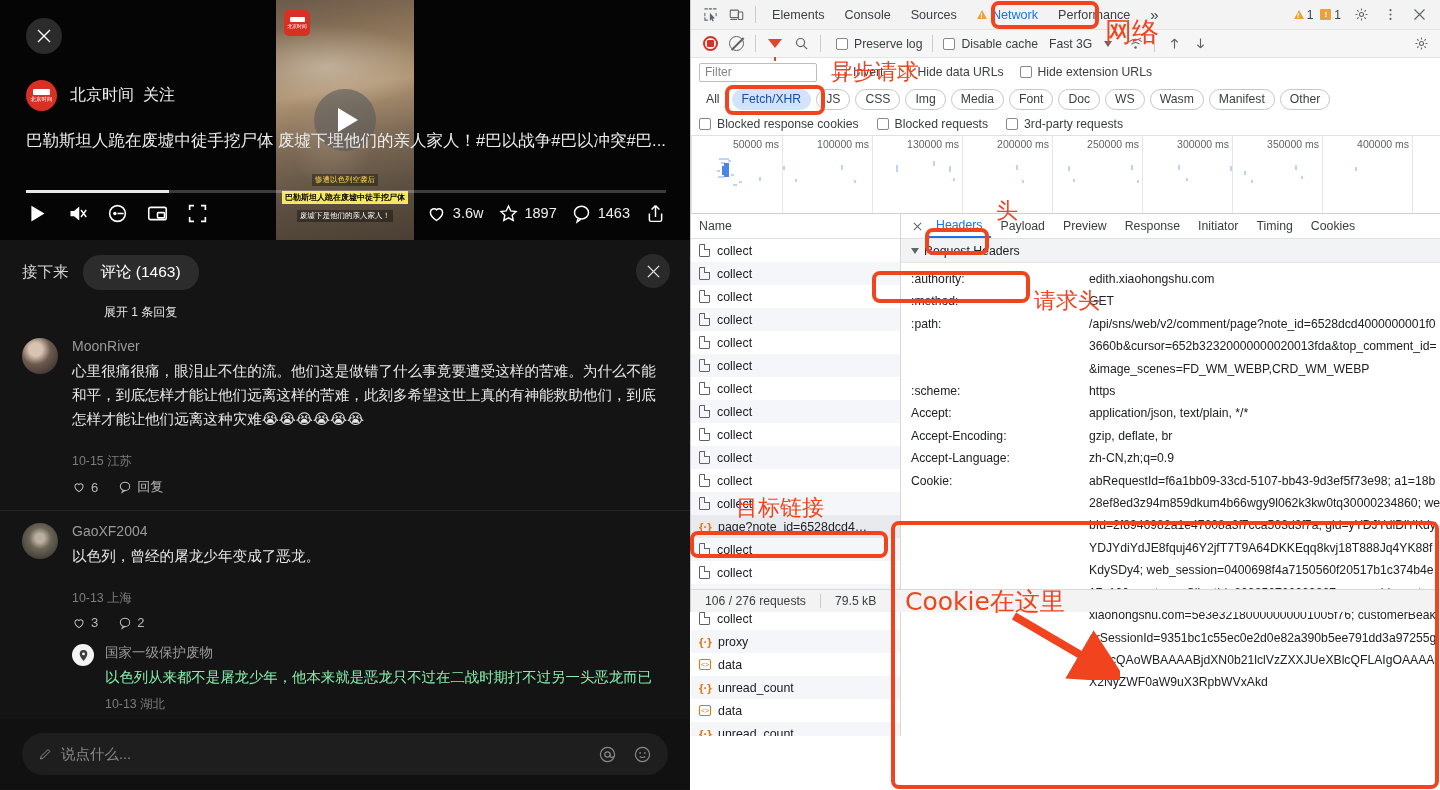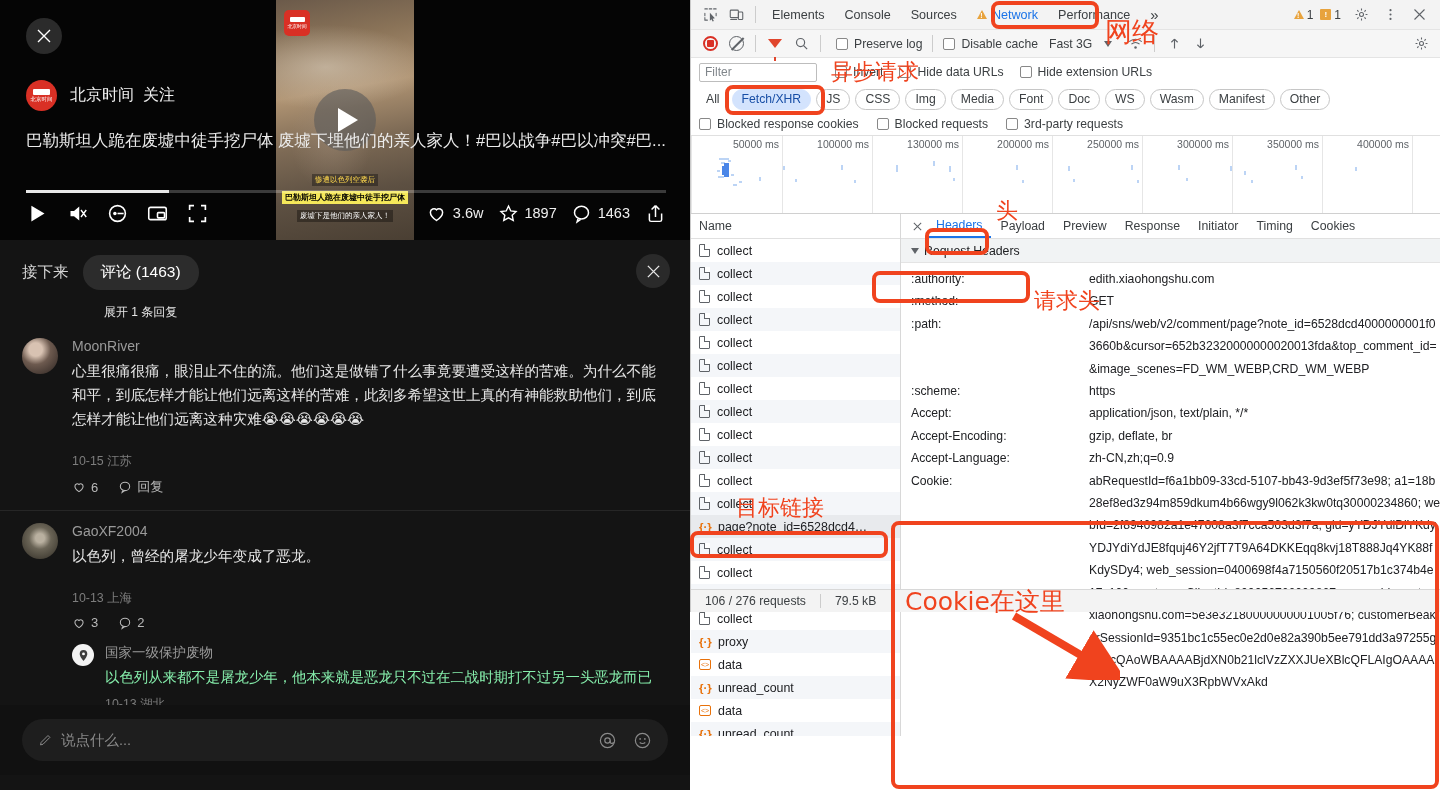--- a/index.html
+++ b/index.html
@@ -122,21 +122,21 @@
   .act svg { width:14px; height:14px; }
   .reply-block { display:flex; margin-top:14px; }
   .reply-av { width:22px; height:22px; border-radius:50%; background:#f3f3f3; flex:none; margin-right:11px; display:flex; align-items:center; justify-content:center;}
   .reply-av svg { width:13px; height:13px; }
   .reply-user { color:#9a9a9a; font-size:13.5px; margin-bottom:4px;}
   .reply-text { color:#86efac; font-size:14.4px; line-height:22px; }
   .reply-meta { color:#7d7d7d; font-size:12.4px; margin-top:8px; }
   .divider { height:1px; background:#262626; margin:14px 0 0 0; }
 
   .composer {
-    position:absolute; left:0; bottom:15px; width:690px; height:70px;
+    position:absolute; left:0; bottom:1px; width:690px; height:70px;
     background:#111; display:flex; align-items:center; padding:0 22px;
   }
   .composer-box {
     flex:1; height:42px; background:#1e1e1e; border-radius:21px;
     display:flex; align-items:center; padding:0 16px;
   }
   .composer-ph { color:#8a8a8a; font-size:14.5px; margin-left:8px; }
   .composer-icons { margin-left:auto; display:flex; gap:16px; }
   .composer-icons svg { width:19px; height:19px; }
 

